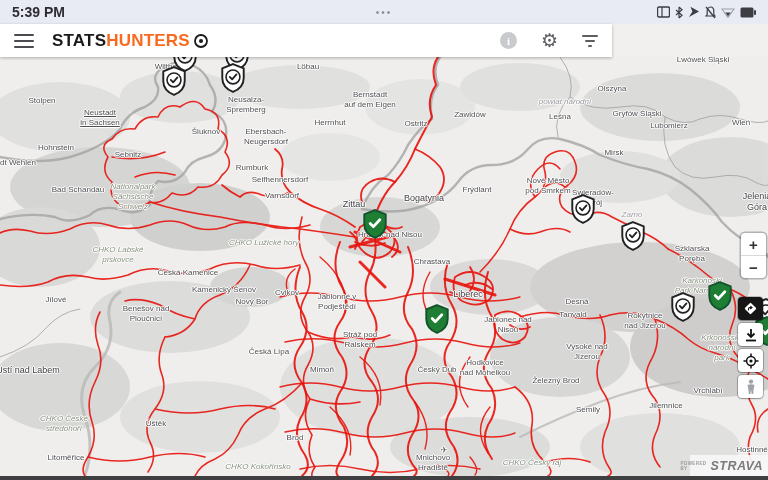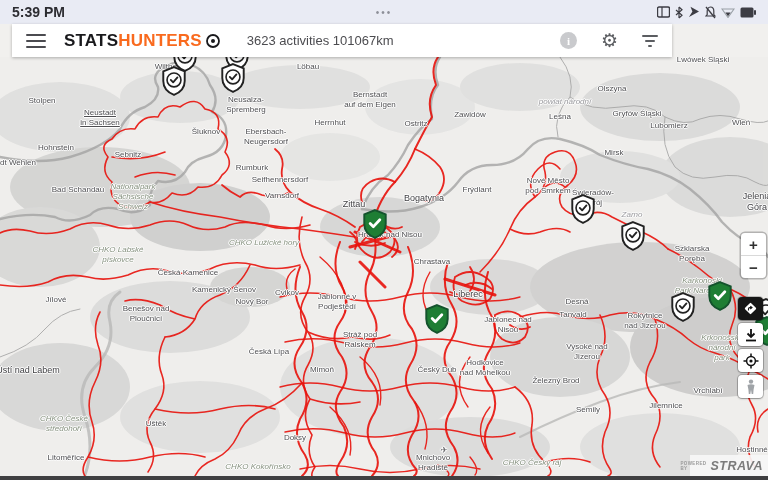--- a/index.html
+++ b/index.html
@@ -6,22 +6,22 @@
   #screen{position:relative;width:768px;height:480px;overflow:hidden;background:#f1f0ee;
     font-family:"Liberation Sans","DejaVu Sans",sans-serif;}
   
   #statusbar{position:absolute;top:0;left:0;width:768px;height:24px;background:#e9ebf4;
     display:flex;align-items:center;justify-content:space-between;padding:0 12px;box-sizing:border-box;}
   #statusbar .time{font-size:14px;color:#2c2c31;font-weight:bold;}
   #statusbar .dots{position:absolute;left:50%;transform:translateX(-50%);color:#8d8f98;font-size:10px;letter-spacing:2px;}
   #statusbar .sysicons{display:flex;align-items:center;gap:5px;}
   #statusbar svg{display:block;}
   
-  #appbar{position:absolute;top:24px;left:0;width:660px;height:33px;background:#ffffff;
-    display:flex;align-items:center;box-shadow:0 1px 3px rgba(0,0,0,.28);z-index:40;box-sizing:border-box;padding:0 14px;margin-left:12px;}
+  #appbar{position:absolute;top:24px;left:0;width:612px;height:33px;background:#ffffff;
+    display:flex;align-items:center;box-shadow:0 1px 3px rgba(0,0,0,.28);z-index:40;box-sizing:border-box;padding:0 14px;}
   #hamburger{width:20px;height:14px;display:flex;flex-direction:column;justify-content:space-between;cursor:pointer;margin-right:18px;}
   #hamburger span{height:2px;background:#4b4b50;border-radius:1px;}
   .logo{display:flex;align-items:center;font-weight:800;font-size:17px;letter-spacing:.2px;cursor:pointer;}
   .logo .p1{color:#19191c;}
   .logo .p2{color:#f96a1e;}
   .logo svg{margin-left:3px;}
   #summary{margin-left:26px;font-size:13px;color:#4c4c50;}
   #appbar .right{margin-left:auto;display:flex;align-items:center;gap:24px;}
   .infoicon{width:17px;height:17px;border-radius:50%;background:#c9cacd;color:#fff;font-size:11px;font-weight:bold;
     display:flex;align-items:center;justify-content:center;font-family:"Liberation Serif",serif;cursor:pointer;}
@@ -103,21 +103,20 @@
         <span></span>
       </div>
     <div class="logo">
       <span class="p1">STATS</span>
         <span class="p2">HUNTERS</span>
       <svg width="16" height="16" viewBox="0 0 16 16">
           <circle cx="8" cy="8" r="6" fill="none" stroke="#19191c" stroke-width="1.8"></circle>
           <circle cx="8" cy="8" r="2" fill="#19191c"></circle>
         </svg>
     </div>
-    <span id="summary">3623 activities 101067km</span>
     <div class="right">
       <div class="infoicon">i</div>
       <div class="gearicon">⚙</div>
       <div class="filtericon">
           <span style="width:16px"></span>
           <span style="width:10px"></span>
           <span style="width:4px"></span>
         </div>
     </div>
   </div>
@@ -252,21 +251,21 @@
 středohoří</span>
         <span class="map-label " style="left: 156px; top: 367px;">Úštěk</span>
         <span class="map-label " style="left: 66px; top: 401px;">Litoměřice</span>
         <span class="map-label park" style="left: 258px; top: 410px;">CHKO Kokořínsko</span>
         <span class="map-label " style="left: 360px; top: 283px;">Stráž pod
 Ralskem</span>
         <span class="map-label " style="left: 322px; top: 313px;">Mimoň</span>
         <span class="map-label " style="left: 437px; top: 313px;">Český Dub</span>
         <span class="map-label " style="left: 485px; top: 311px;">Hodkovice
 nad Mohelkou</span>
-        <span class="map-label " style="left: 295px; top: 381px;">Doksy</span>
+        <span class="map-label " style="left: 295px; top: 381px;">Brod</span>
         <span class="map-label " style="left: 433px; top: 406px;">Mnichovo
 Hradiště</span>
         <span class="map-label park" style="left: 532px; top: 406px;">CHKO Český ráj</span>
         <span class="map-label poi" style="left: 444px; top: 394px;">✈</span>
       </div>
 
     <svg id="tracks" width="768" height="419" viewBox="0 0 768 419">
       <g class="tk" stroke-width="1.6">
         <path d="M150,145 Q135,155 120,148 Q108,140 112,125 Q100,115 108,100 Q98,88 112,82 Q120,70 135,72 Q142,58 158,60 Q165,45 180,50 Q196,38 205,52 Q222,55 218,72 Q232,80 225,95 Q235,108 222,118 Q215,132 198,130 Q188,142 172,136 Q162,148 150,145 Z"></path>
         <path d="M112,100 Q140,105 165,95 M135,120 Q155,112 175,118"></path>

